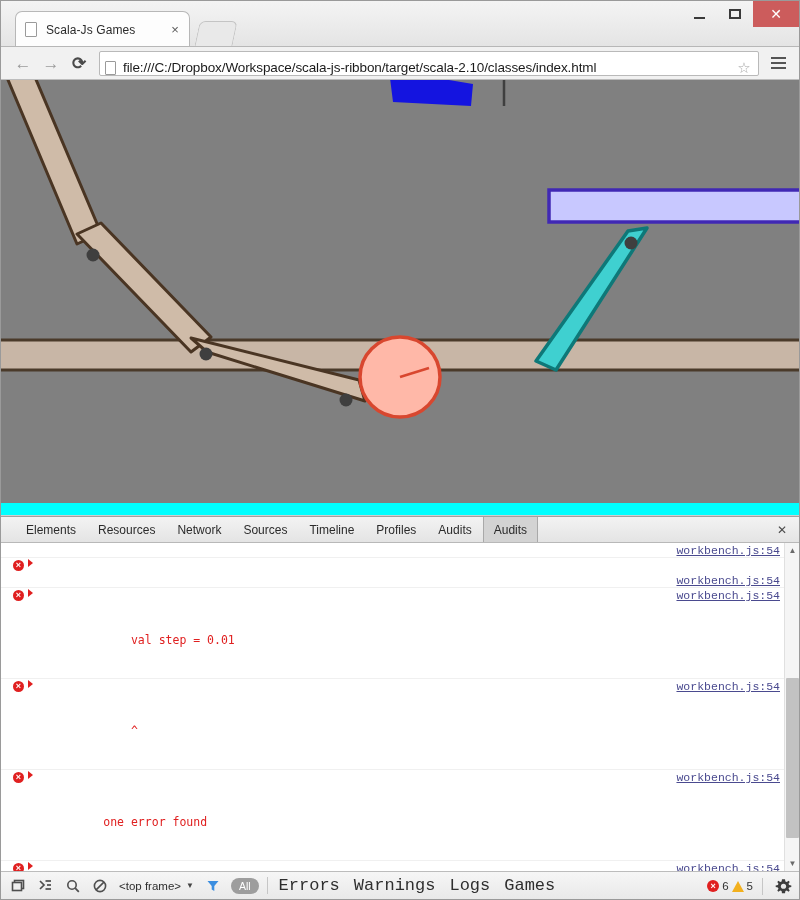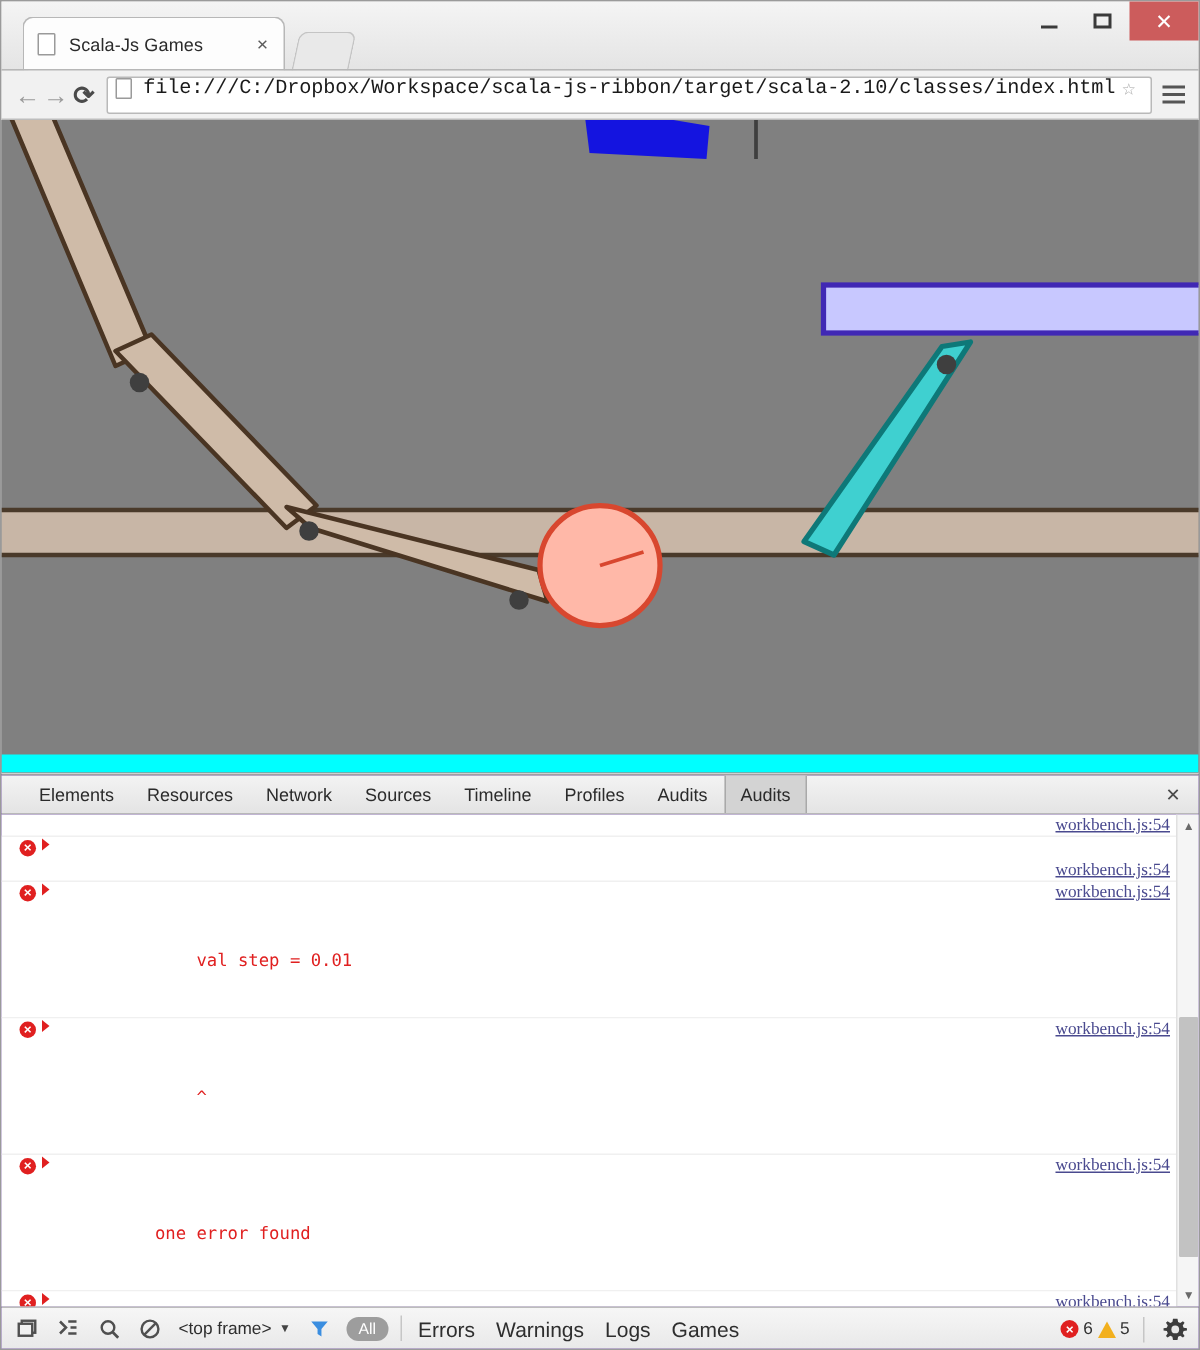--- a/index.html
+++ b/index.html
@@ -109,23 +109,22 @@
     color: #9b9b9b; font-size: 17px; line-height: 1;
   }
   .navbtn.reload { color: #4a4a4a; font-size: 17px; font-weight: bold; }
   .omnibox {
     flex: 1 1 auto;
     height: 25px;
     margin: 0 6px 0 6px;
     background: #fff;
     border: 1px solid #b9b9b9;
     border-radius: 2px;
-    display: flex; align-items: flex-start;
+    display: flex; align-items: flex-end;
     padding: 0 5px;
-    font-family: Liberation Mono, monospace;
   }
   .omni-icon { margin-right: 6px; flex: 0 0 12px; }
   .omni-url {
     flex: 1 1 auto;
     font-size: 13.5px; color: #1a1a1a;
     white-space: nowrap; overflow: hidden;
     letter-spacing: -.1px;
   }
   .star {
     flex: 0 0 18px; text-align: center;
@@ -226,21 +225,21 @@
     position: absolute; left: 27px; top: 1px;
     width: 0; height: 0;
     border-left: 5px solid #9a9a9a;
     border-top: 4px solid transparent;
     border-bottom: 4px solid transparent;
   }
   .row.err .tri { border-left-color: #e02020; }
   .row .txt { display: inline-block; }
   .row .src {
     position: absolute; right: 4px; top: 0;
-    font-family: Liberation Serif, serif;
+    font-family: Liberation Mono, monospace;
     font-size: 11.5px;
     color: #4a4a8f;
     text-decoration: underline;
     white-space: nowrap;
   }
   .row.wrap { white-space: normal; padding-right: 120px; }
   .row.tall { min-height: 30px; }
   .row.clip-top { height: 9px; overflow: hidden; }
 
   .vscroll {
@@ -289,23 +288,23 @@
   .filter-funnel { color: #3b8ee0; }
   .pill {
     background: #9d9d9d; color: #fff;
     font-size: 10.5px;
     border-radius: 9px;
     padding: 2px 8px;
     margin: 0 4px;
     line-height: 12px;
   }
   .flt {
-    font-size: 14px; color: #2e2e2e;
+    font-size: 17px; color: #2e2e2e;
     padding: 0 7px; height: 22px;
-    display: flex; align-items: center;
+    display: flex; align-items: center; font-family: Liberation Mono, monospace;
   }
   .counts {
     position: absolute; right: 36px; top: 0; height: 28px;
     display: flex; align-items: center; gap: 3px;
     font-size: 11.5px; color: #333;
   }
   .err-dot {
     width: 12px; height: 12px; border-radius: 50%;
     background: #e02020; color: #fff;
     font-size: 9px; line-height: 12px; text-align: center;

